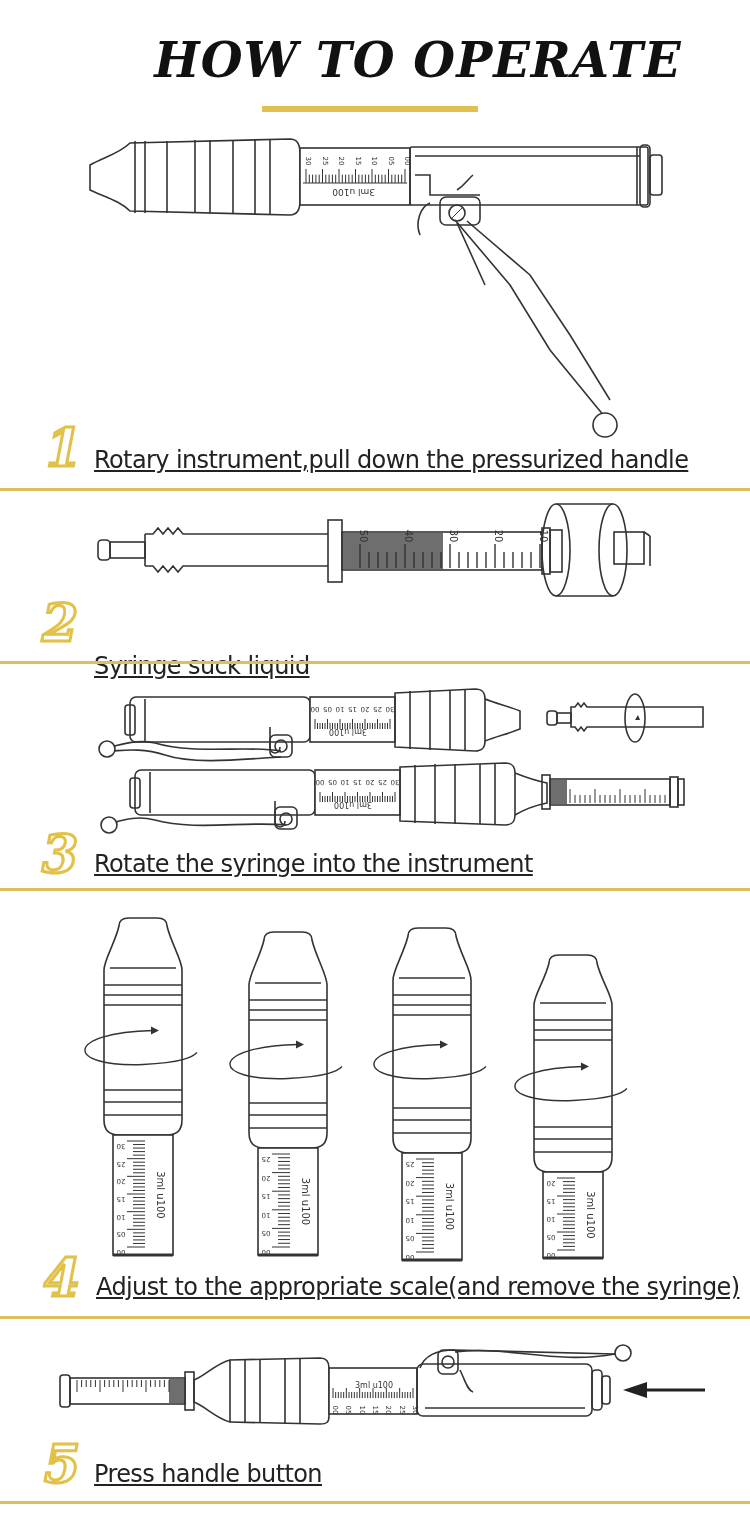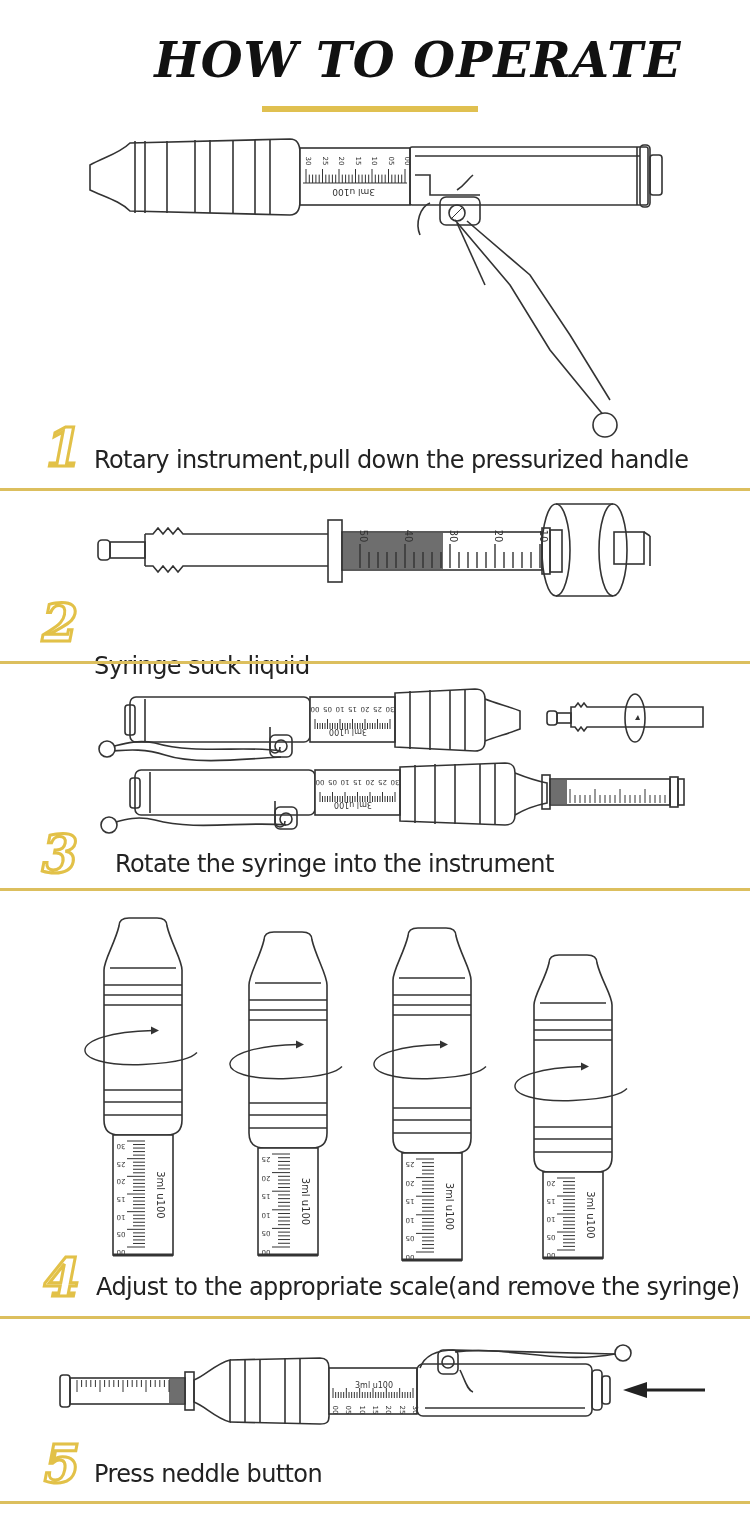--- a/index.html
+++ b/index.html
@@ -1,20 +1,20 @@
 <!DOCTYPE html>
 <html><head>
 <meta charset="utf-8">
 <style>
   html, body { margin:0; padding:0; background:#ffffff; }
   body { width:750px; height:1531px; position:relative; overflow:hidden; font-family:"Liberation Sans", sans-serif; color:#222; }
   .title { position:absolute; top:32px; left:0; width:750px; text-align:center; font-family:"DejaVu Serif", serif; font-style:italic; font-weight:bold; font-size:48px; letter-spacing:1px; color:#111;padding-left:43px; }
   .title-bar { position:absolute; top:106px; left:262px; width:216px; height:6px; background:#e0c050; }
   .divider { position:absolute; left:0; width:750px; height:3px; background:#dcbf5e; }
-  .step-label { position:absolute; left:94px; font-size:24px; color:#222; font-family:"DejaVu Sans", sans-serif; letter-spacing:-0.6px; font-weight:normal; }
+  .step-label { position:absolute; left:94px; font-size:24px; color:#222; font-family:"DejaVu Sans", sans-serif; letter-spacing:-0.6px; font-weight:normal;text-decoration:underline; }
   .step-num { position:absolute; font-family:"DejaVu Serif", serif; font-style:italic; font-weight:bold; font-size:52px; color:#fff; -webkit-text-stroke:3px #e2c148; line-height:1; }
   svg { position:absolute; overflow:visible; }
   svg .l { fill:none; stroke:#333; stroke-width:1.6; }
   svg .lt { fill:none; stroke:#333; stroke-width:1; }
   svg .fw { fill:#fff; stroke:#333; stroke-width:1.6; }
   svg text { font-family:"DejaVu Sans", sans-serif; fill:#333; }
 </style>
 </head>
 <body>
 
@@ -311,21 +311,21 @@
     <rect class="l" x="583" y="94" width="6" height="26"></rect>
     <path class="l" d="M180 116 L180 136 C180 144,190 144,190 136"></path>
     <rect class="l" x="180" y="122" width="22" height="22" rx="5"></rect>
     <circle class="l" cx="191" cy="134" r="6"></circle>
     <path class="l" d="M191 140 C150 136,100 146,60 135 C40 130,25 136,17 138"></path>
     <circle class="fw" cx="14" cy="140" r="8"></circle>
   </g>
 </svg>
 
 <span class="step-num" style="left:42px;top:828px;">3</span>
-<span class="step-label" style="top:850px;margin-left:21px;">Rotate the syringe into the instrument</span>
+<span class="step-label" style="top:850px;">Rotate the syringe into the instrument</span>
 <div class="divider" style="top:888px;"></div>
 
 <svg style="left:80px;top:910px" width="600" height="350" viewBox="0 0 600 350">
   <g id="grips">
       <path d="M39 16 Q39 8,49 8 L77 8 Q87 8,87 16 C91 33,102 50,102 60 L102 210 Q102 225,87 225 L39 225 Q24 225,24 210 L24 60 C24 50,35 33,39 16 Z" fill="#fff" stroke="#333" stroke-width="1.6"></path>
       <line x1="30" y1="58" x2="96" y2="58" stroke="#333" stroke-width="1.4"></line>
       <line x1="24" y1="75" x2="102" y2="75" stroke="#333" stroke-width="1.4"></line>
       <line x1="24" y1="85" x2="102" y2="85" stroke="#333" stroke-width="1.4"></line>
       <line x1="24" y1="95" x2="102" y2="95" stroke="#333" stroke-width="1.4"></line>
       <line x1="24" y1="180" x2="102" y2="180" stroke="#333" stroke-width="1.4"></line>
@@ -595,14 +595,14 @@
   <circle class="l" cx="393" cy="22" r="6"></circle>
   <path class="l" d="M400 12 C450 5,500 25,560 14"></path>
   <circle class="fw" cx="568" cy="13" r="8"></circle>
   <path class="l" d="M405 30 C410 40,412 50,418 52"></path>
 
   <line x1="585" y1="50" x2="650" y2="50" stroke="#222" stroke-width="3"></line>
   <path d="M568 50 L592 42 L592 58 Z" fill="#222"></path>
 </svg>
 
 <span class="step-num" style="left:44px;top:1438px;">5</span>
-<span class="step-label" style="top:1460px;">Press neddle button</span>
+<span class="step-label" style="top:1460px;">Press handle button</span>
 <div class="divider" style="top:1501px;"></div>
 
 </body></html>

